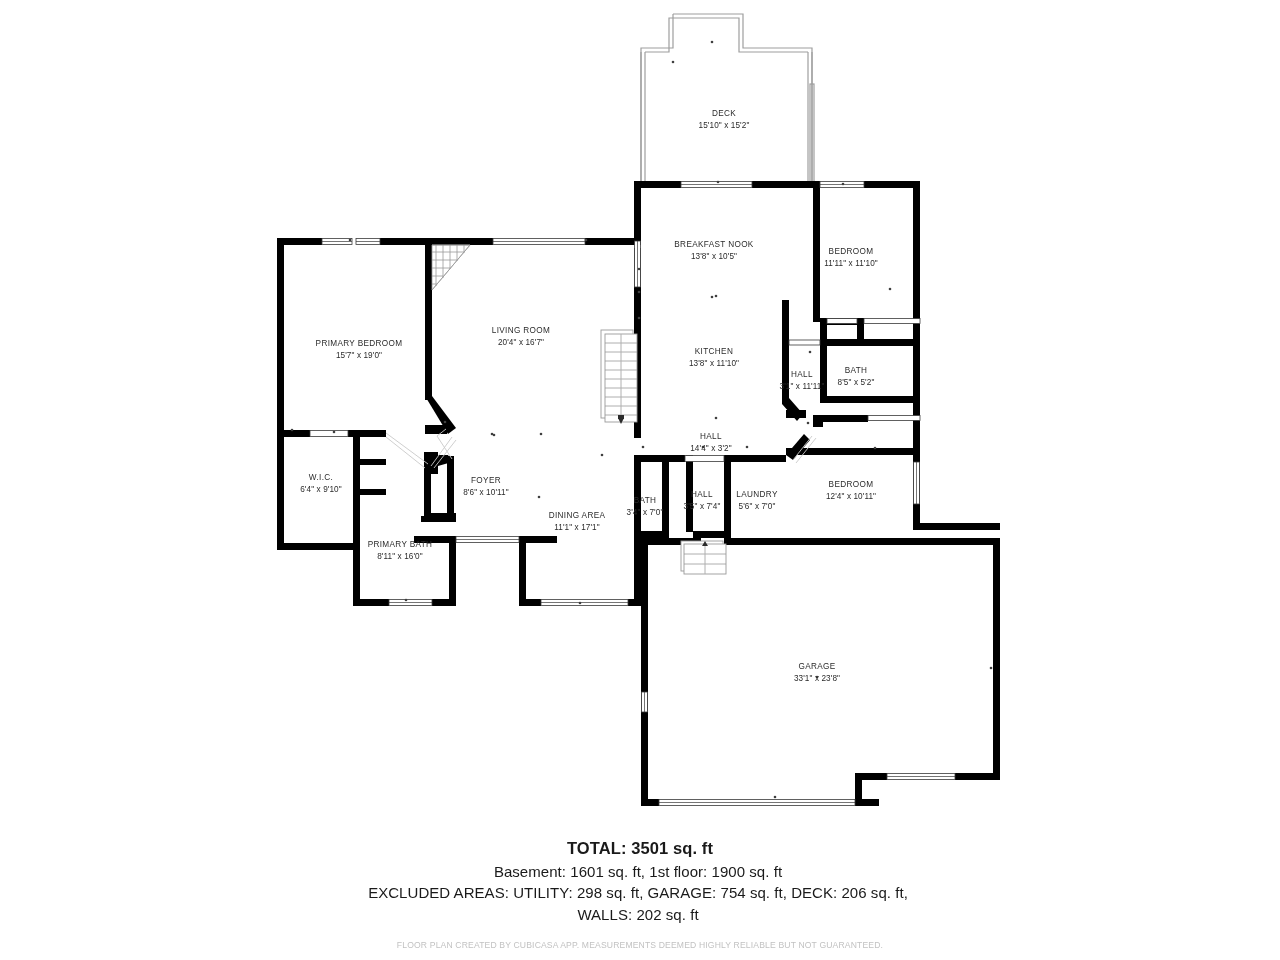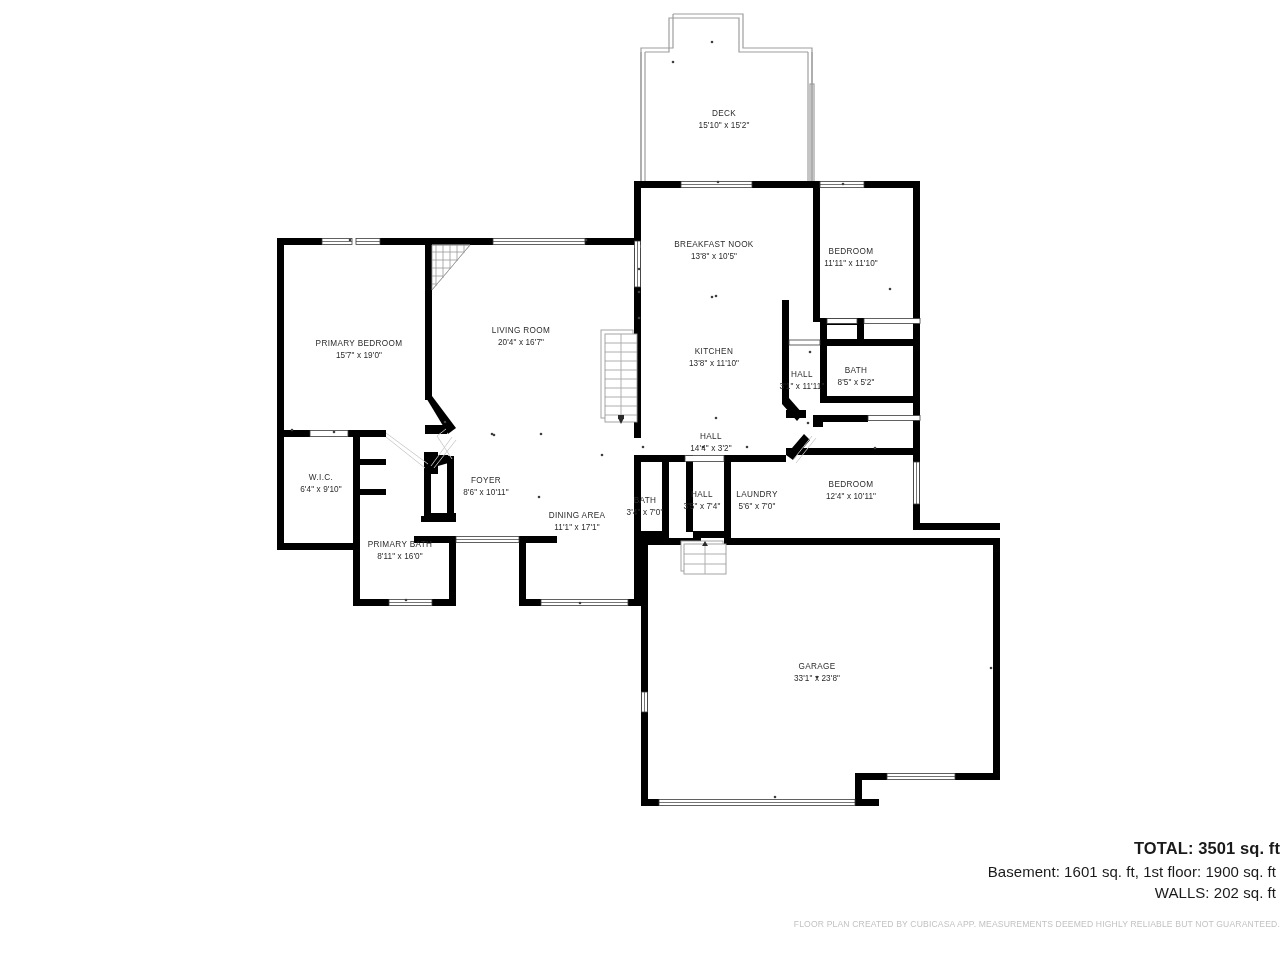--- a/index.html
+++ b/index.html
@@ -50,21 +50,21 @@
   .stair-rail { stroke: #b0b0b0; stroke-width: 1.0; }
   .hatch-line { stroke: #9a9a9a; stroke-width: 0.8; }
   .marker-dot { fill: #3f3f3f; }
   .deck-open { fill: none; stroke: #9e9e9e; stroke-width: 1.2; }
 
   #summary {
     position: absolute;
     left: 0;
     top: 838px;
     width: 1280px;
-    text-align: right;
+    text-align: center;
   }
   #summary .total-line {
     font-size: 16.5px;
     font-weight: bold;
     color: #1a1a1a;
     letter-spacing: 0.1px;
     margin: 0 0 3px 0;
     line-height: 1.25;
   }
   #summary .detail-line {
@@ -388,17 +388,18 @@
 
       <text class="room-label-name" x="817" y="667">GARAGE</text>
       <text class="room-label-dim" x="817" y="679">33'1" x 23'8"</text>
     </g>
 
   </svg>
 
   <div id="summary">
     <p class="total-line">TOTAL: 3501 sq. ft</p>
     <p class="detail-line">Basement: 1601 sq. ft, 1st floor: 1900 sq. ft</p>
+    <p class="detail-line">EXCLUDED AREAS: UTILITY: 298 sq. ft, GARAGE: 754 sq. ft, DECK: 206 sq. ft,</p>
     <p class="detail-line">WALLS: 202 sq. ft</p>
     <p class="disclaimer">FLOOR PLAN CREATED BY CUBICASA APP. MEASUREMENTS DEEMED HIGHLY RELIABLE BUT NOT GUARANTEED.</p>
   </div>
 
 </div>
 
 </body></html>

